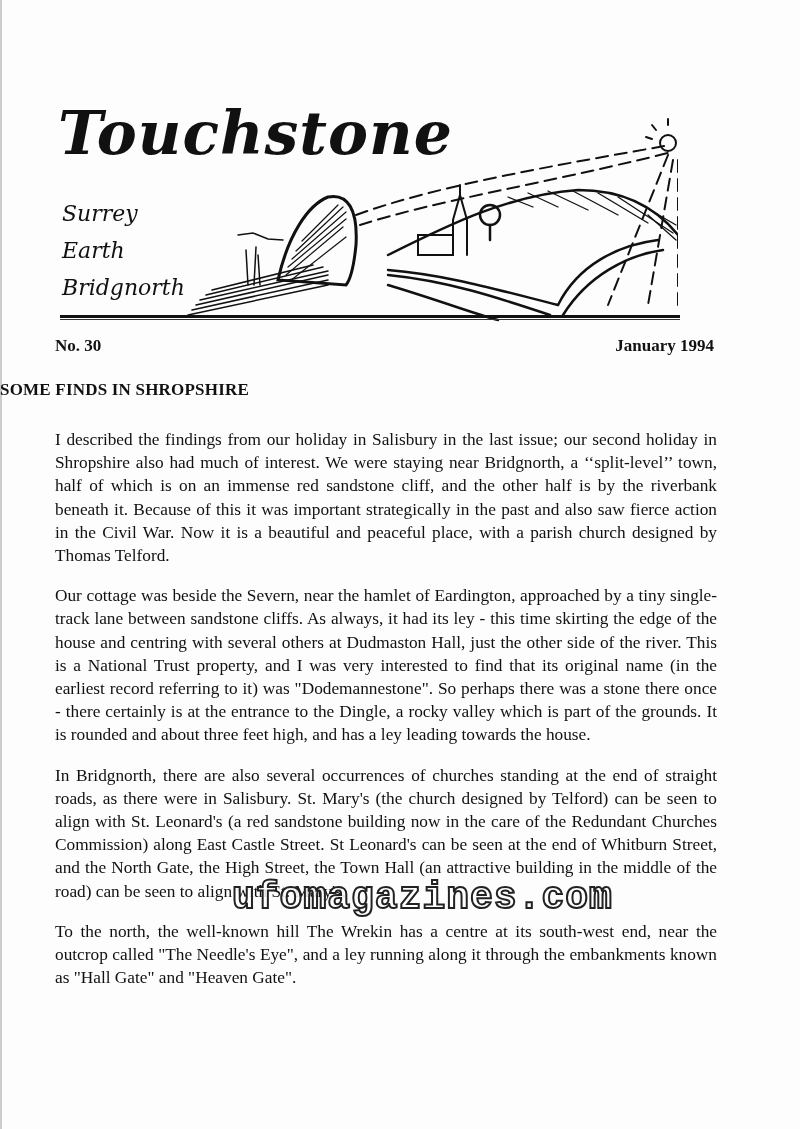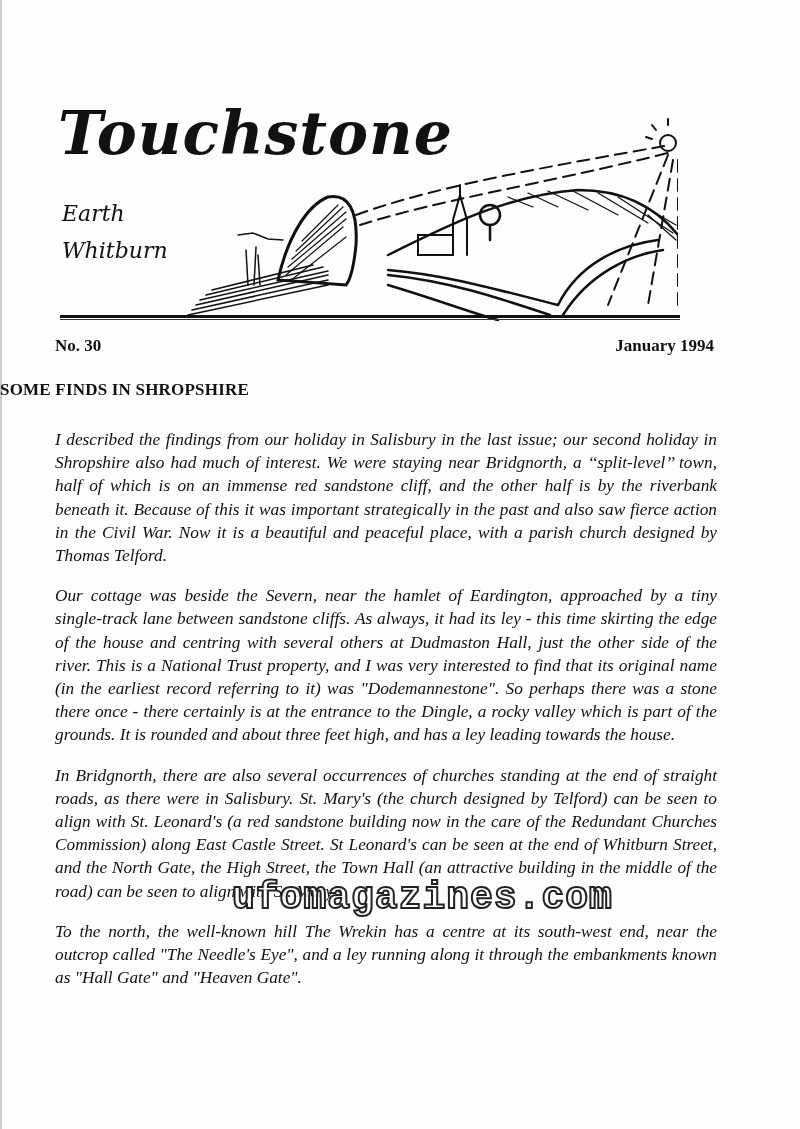--- a/index.html
+++ b/index.html
@@ -13,36 +13,37 @@
     .subtitle div { white-space: nowrap; }
     .illustration { position: absolute; left: 120px; top: 20px; width: 500px; height: 210px; }
     .rule { position: absolute; left: 60px; top: 315px; width: 620px; height: 3px; background: #111; }
     .rule2 { position: absolute; left: 60px; top: 319px; width: 620px; height: 1px; background: #333; }
     .issue-no { position: absolute; left: 55px; top: 336px; font-size: 17px; font-weight: bold; }
     .issue-date { position: absolute; right: 86px; top: 336px; font-size: 17px; font-weight: bold; }
     .headline { position: absolute; left: 0; width: 770px; top: 380px; text-align: left;
       font-size: 17px; font-weight: bold; letter-spacing: 0.2px; }
     .article { position: absolute; left: 55px; top: 428px; width: 662px; font-size: 17.3px;
       line-height: 23.2px; text-align: justify; }
-    .article p { margin: 0 0 17px 0; font-style: italic; }
+    .article p { margin: 0 0 17px 0; }
     .watermark { position: absolute; left: 232px; top: 828px; font-family: Liberation Mono, monospace;
       font-weight: bold; font-size: 38px; color: rgba(255,255,255,0.85);
       -webkit-text-stroke: 2px #222; letter-spacing: 1px; margin-top: 48px; }
     .left-edge { position: absolute; left: 0; top: 0; width: 2px; height: 1129px; background: #ccc; }
   </style>
 </head>
 <body>
 
 <div class="left-edge"></div>
 
 <div class="masthead">
   <div class="title">Touchstone</div>
   <div class="subtitle">
+    <div>Surrey</div>
     <div>Earth</div>
-    <div>Whitburn</div>
+    <div>Bridgnorth</div>
   </div>
   <svg class="illustration" viewBox="0 0 500 210">
     <g fill="none" stroke="#111" stroke-linecap="round">
 
       <g stroke-width="1.5">
         <line x1="10" y1="200" x2="150" y2="170"></line>
         <line x1="14" y1="195" x2="150" y2="165"></line>
         <line x1="18" y1="190" x2="150" y2="160"></line>
         <line x1="22" y1="185" x2="150" y2="156"></line>
         <line x1="28" y1="180" x2="145" y2="152"></line>

